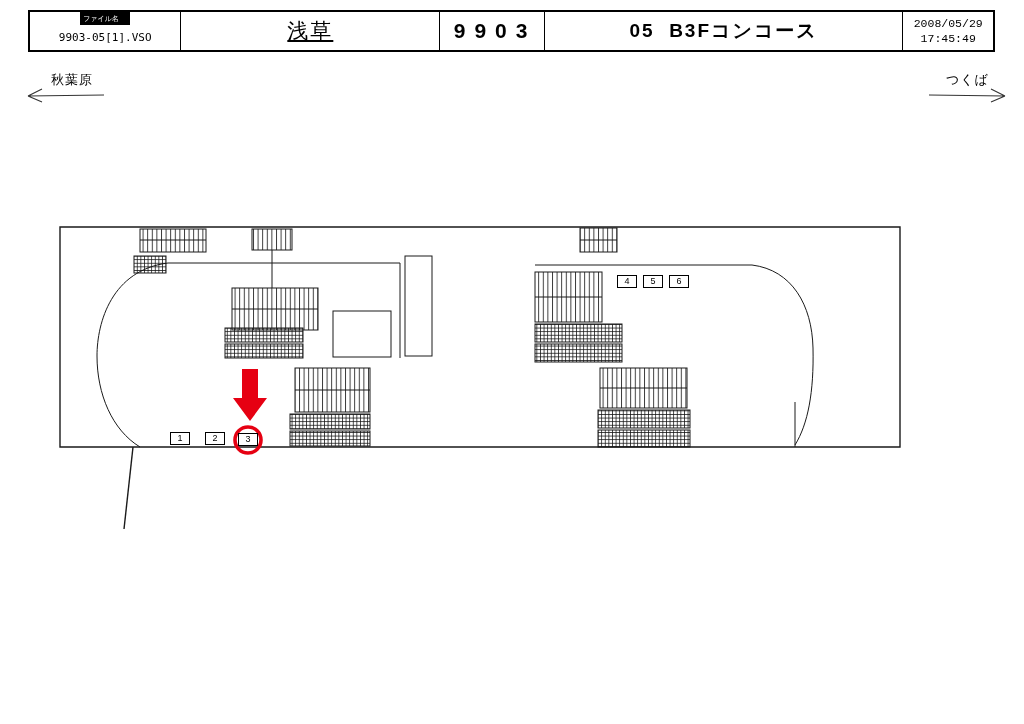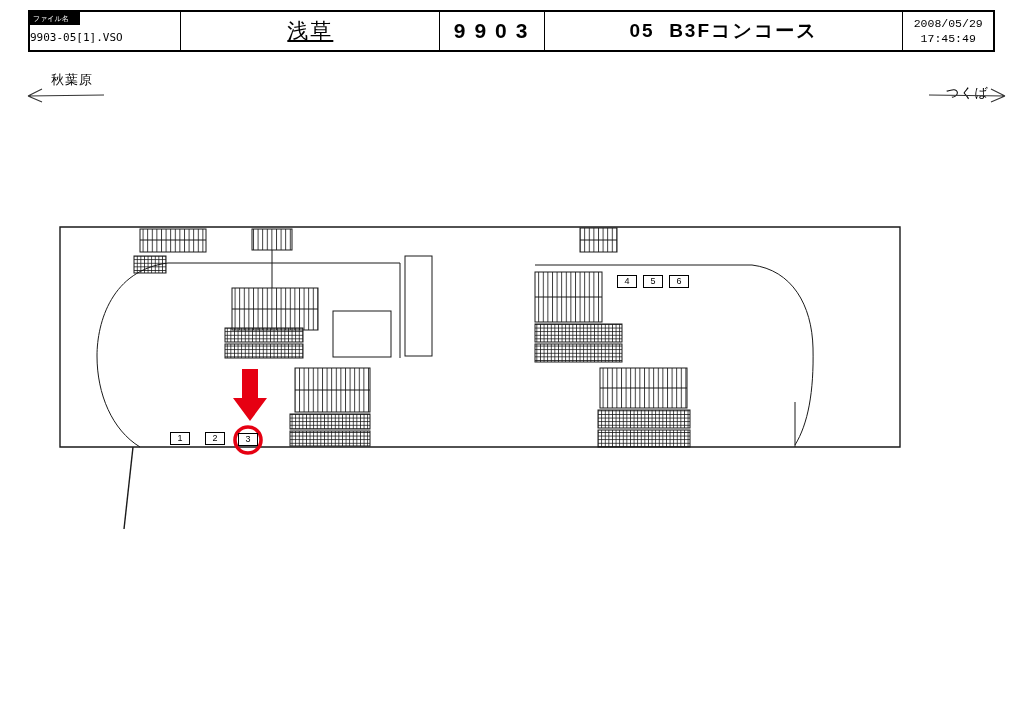--- a/index.html
+++ b/index.html
@@ -5,35 +5,35 @@
   html,body{margin:0;padding:0;background:#fff;}
   #page{position:relative;width:1024px;height:724px;background:#fff;overflow:hidden;
         font-family:"Liberation Sans",sans-serif;color:#000;}
 
   
   .titleblock{position:absolute;left:28px;top:10px;width:967px;height:42px;
               display:flex;border:2px solid #000;box-sizing:border-box;background:#fff;}
   .tb-cell{box-sizing:border-box;border-right:1.5px solid #000;display:flex;
            align-items:center;justify-content:center;position:relative;overflow:hidden;}
   .tb-cell:last-child{border-right:none;}
-  .c-file{width:152px;flex-direction:column;align-items:flex-start;justify-content:flex-start;}
+  .c-file{width:152px;flex-direction:column;align-items:center;justify-content:flex-start;}
   .file-tag{background:#000;color:#fff;font-size:7px;line-height:13px;height:13px;
             width:50px;padding-left:3px;box-sizing:border-box;}
   .file-name{font-family:"DejaVu Sans Mono",monospace;font-size:11px;text-align:center;
              margin-top:6px;}
   .c-station{width:260px;font-size:21px;font-weight:500;letter-spacing:2px;text-decoration:underline;}
   .c-code{width:105px;font-size:21px;font-weight:600;letter-spacing:9px;padding-left:6px;}
   .c-loc{width:360px;font-size:19px;font-weight:600;letter-spacing:2px;white-space:pre;}
   .c-dt{width:90px;flex-direction:column;font-family:Liberation Mono, monospace;
         font-size:11.5px;line-height:15px;}
 
   
   .dir-label{position:absolute;font-size:13px;letter-spacing:1px;}
   .dir-left{left:51px;top:71px;}
-  .dir-right{left:946px;top:84px;}
+  .dir-right{left:946px;top:71px;}
 
   
   #plan-svg{position:absolute;left:0;top:0;}
 
   
   .pos{position:absolute;width:20px;height:13px;border:1px solid #000;background:#fff;
        box-sizing:border-box;display:flex;align-items:center;justify-content:center;
        font-size:9px;line-height:1;}
   .p1{left:170px;top:432px;}
   .p2{left:205px;top:432px;}

